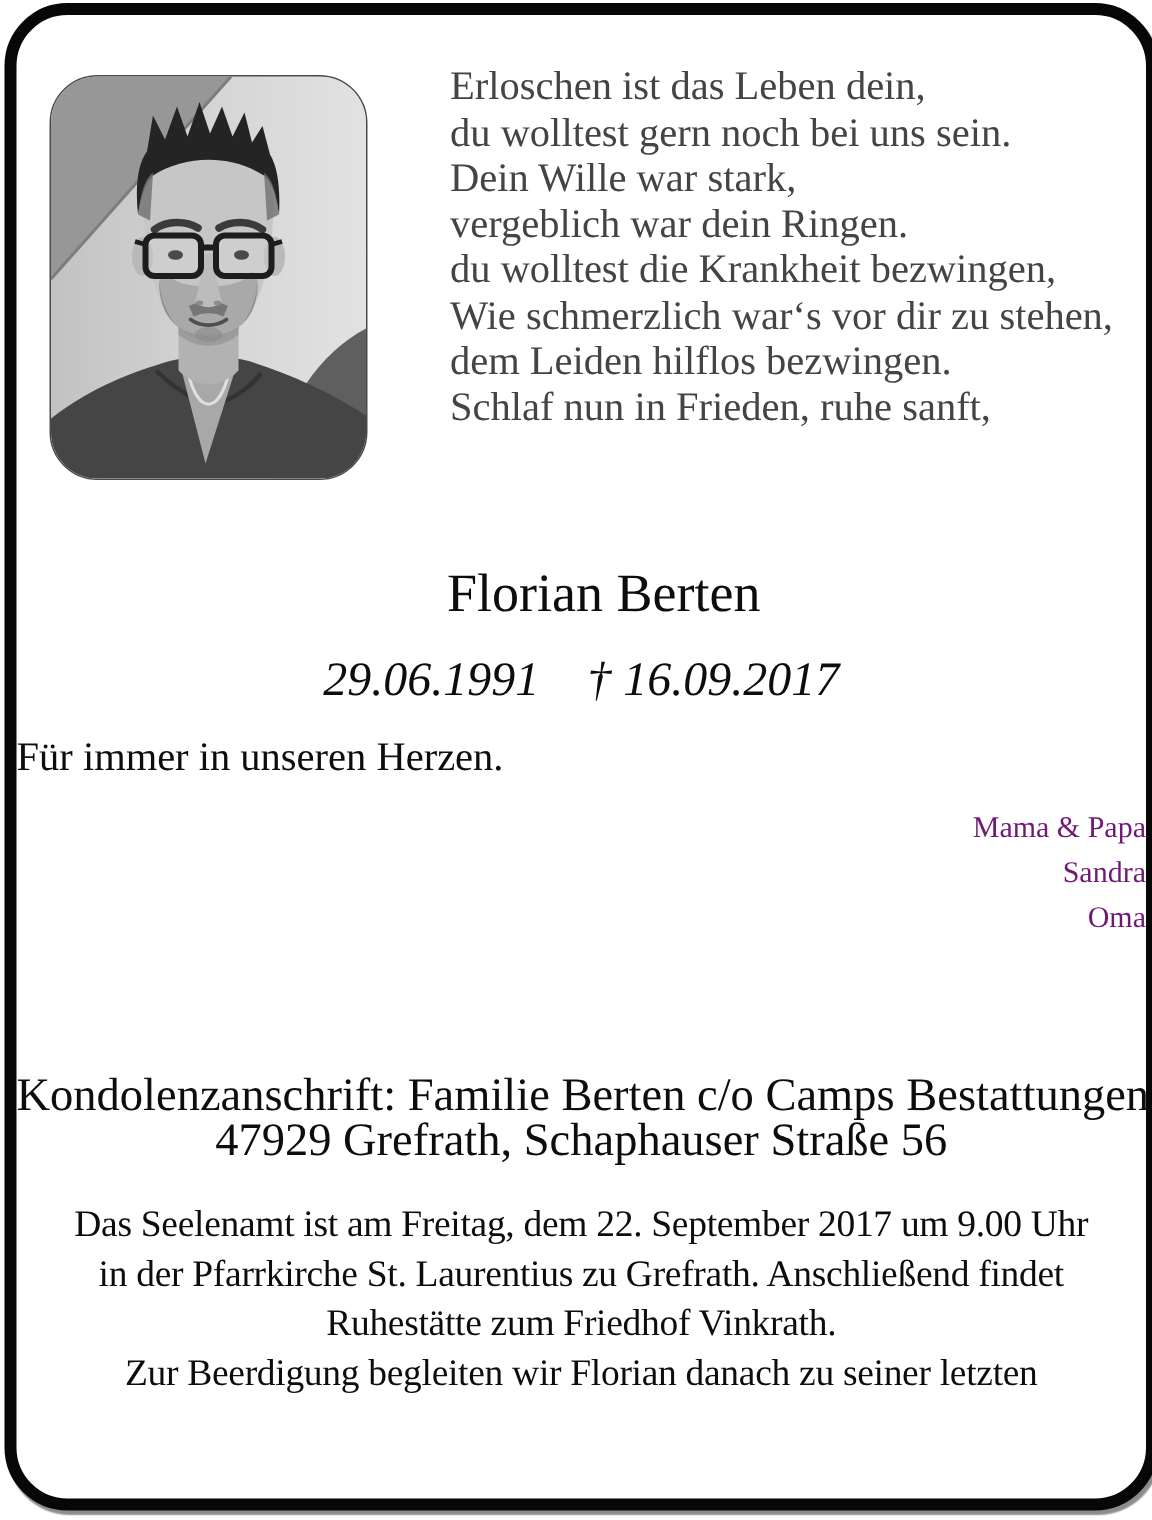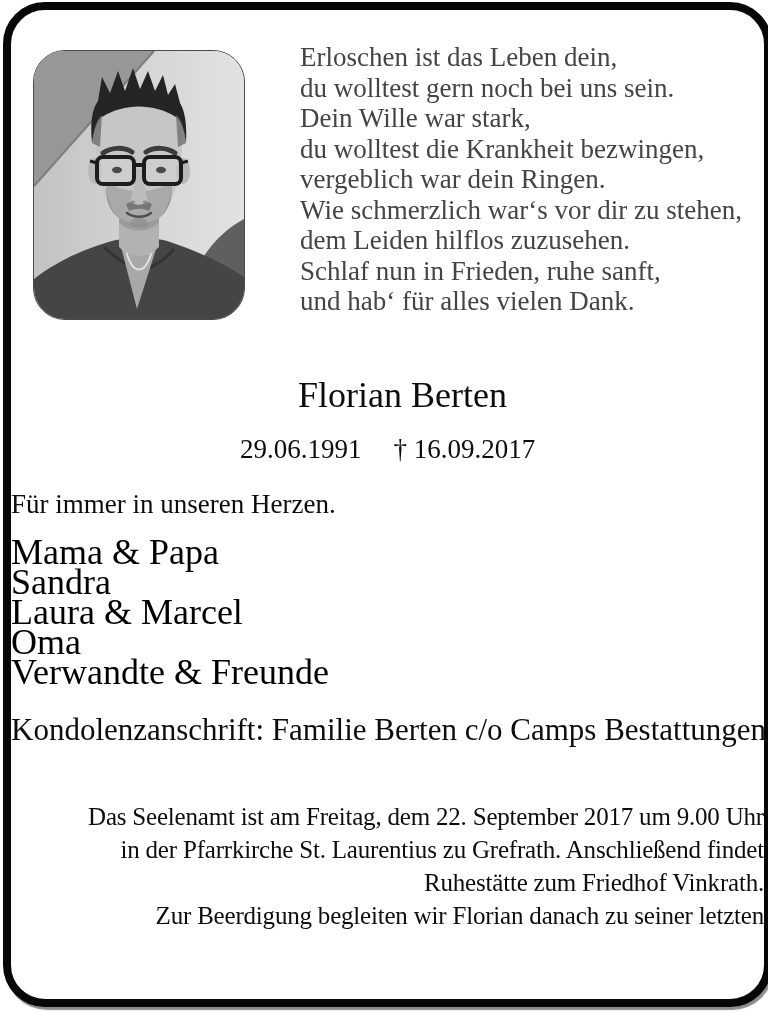--- a/index.html
+++ b/index.html
@@ -47,53 +47,54 @@
     text-align: center;
     font-size: 36px;
     font-weight: normal;
     color: #0d0d0d;
     line-height: 1.15;
   }
   .dates {
     position: absolute;
     left: 0; top: 424px; width: 100%;
     text-align: center;
-    font-size: 27px;
-    color: #0d0d0d;
+    font-size: 32px;
+    color: #0d0d0d;
+    font-style: italic;
   }
   .dates .death { margin-left: 32px; }
   .dedication {
     position: absolute;
     left: 0; top: 479px; width: 100%;
     margin: 0;
     text-align: left;
     font-size: 27px;
     color: #0d0d0d;
   }
   .mourners {
     position: absolute;
     left: 0; top: 527px; width: 100%;
-    text-align: left;
-    font-size: 36px;
+    text-align: right;
+    font-size: 20px;
     line-height: 30px;
-    color: #000000;
+    color: #701a75;
   }
   .condolence {
     position: absolute;
     left: 0; top: 705px; width: 100%;
     text-align: center;
     font-size: 31px;
     line-height: 30px;
     color: #0d0d0d;
     white-space: nowrap;
   }
   .service {
     position: absolute;
     left: 0; top: 790px; width: 100%;
-    text-align: right;
+    text-align: center;
     font-size: 25px;
     line-height: 33px;
     letter-spacing: -0.2px;
     color: #0d0d0d;
     white-space: nowrap;
   }
   .line { margin: 0; }
 </style>
 </head>
 <body>
@@ -157,46 +158,44 @@
         <path d="M58,92 C56,72 58,58 64,50 L68,26 L76,42 L84,20 L91,40 L99,17 L106,38 L114,20 L121,40 L129,24 L134,44 L141,33 L146,52 C151,60 153,74 152,92 C150,78 147,70 142,66 C120,52 90,52 68,66 C63,70 60,80 58,92 Z" fill="#242424"></path>
         <path d="M58,92 C60,76 63,68 68,64 L66,96 Z" fill="#6f6f6f" opacity="0.8"></path>
         <path d="M152,92 C150,76 147,68 142,64 L144,96 Z" fill="#6f6f6f" opacity="0.8"></path>
       </svg>
     </figure>
 
     <div class="poem">
       <p class="line">Erloschen ist das Leben dein,</p>
       <p class="line">du wolltest gern noch bei uns sein.</p>
       <p class="line">Dein Wille war stark,</p>
+      <p class="line">vergeblich war dein Ringen.</p>
       <p class="line">du wolltest die Krankheit bezwingen,</p>
-      <p class="line">vergeblich war dein Ringen.</p>
       <p class="line">Wie schmerzlich war‘s vor dir zu stehen,</p>
-      <p class="line">dem Leiden hilflos zuzusehen.</p>
+      <p class="line">dem Leiden hilflos bezwingen.</p>
       <p class="line">Schlaf nun in Frieden, ruhe sanft,</p>
-      <p class="line">und hab‘ für alles vielen Dank.</p>
     </div>
 
     <h1 class="name">Florian Berten</h1>
 
     <div class="dates">
       <span class="birth">29.06.1991</span><span class="death">† 16.09.2017</span>
     </div>
 
     <p class="dedication">Für immer in unseren Herzen.</p>
 
     <div class="mourners">
       <div class="line">Mama &amp; Papa</div>
       <div class="line">Sandra</div>
-      <div class="line">Laura &amp; Marcel</div>
       <div class="line">Oma</div>
-      <div class="line">Verwandte &amp; Freunde</div>
     </div>
 
     <div class="condolence">
       <div class="line">Kondolenzanschrift: Familie Berten c/o Camps Bestattungen</div>
+      <div class="line">47929 Grefrath, Schaphauser Straße 56</div>
     </div>
 
     <div class="service">
       <div class="line">Das Seelenamt ist am Freitag, dem 22. September 2017 um 9.00 Uhr</div>
       <div class="line">in der Pfarrkirche St. Laurentius zu Grefrath. Anschließend findet</div>
       <div class="line">Ruhestätte zum Friedhof Vinkrath.</div>
       <div class="line">Zur Beerdigung begleiten wir Florian danach zu seiner letzten</div>
     </div>
 
   </div>

